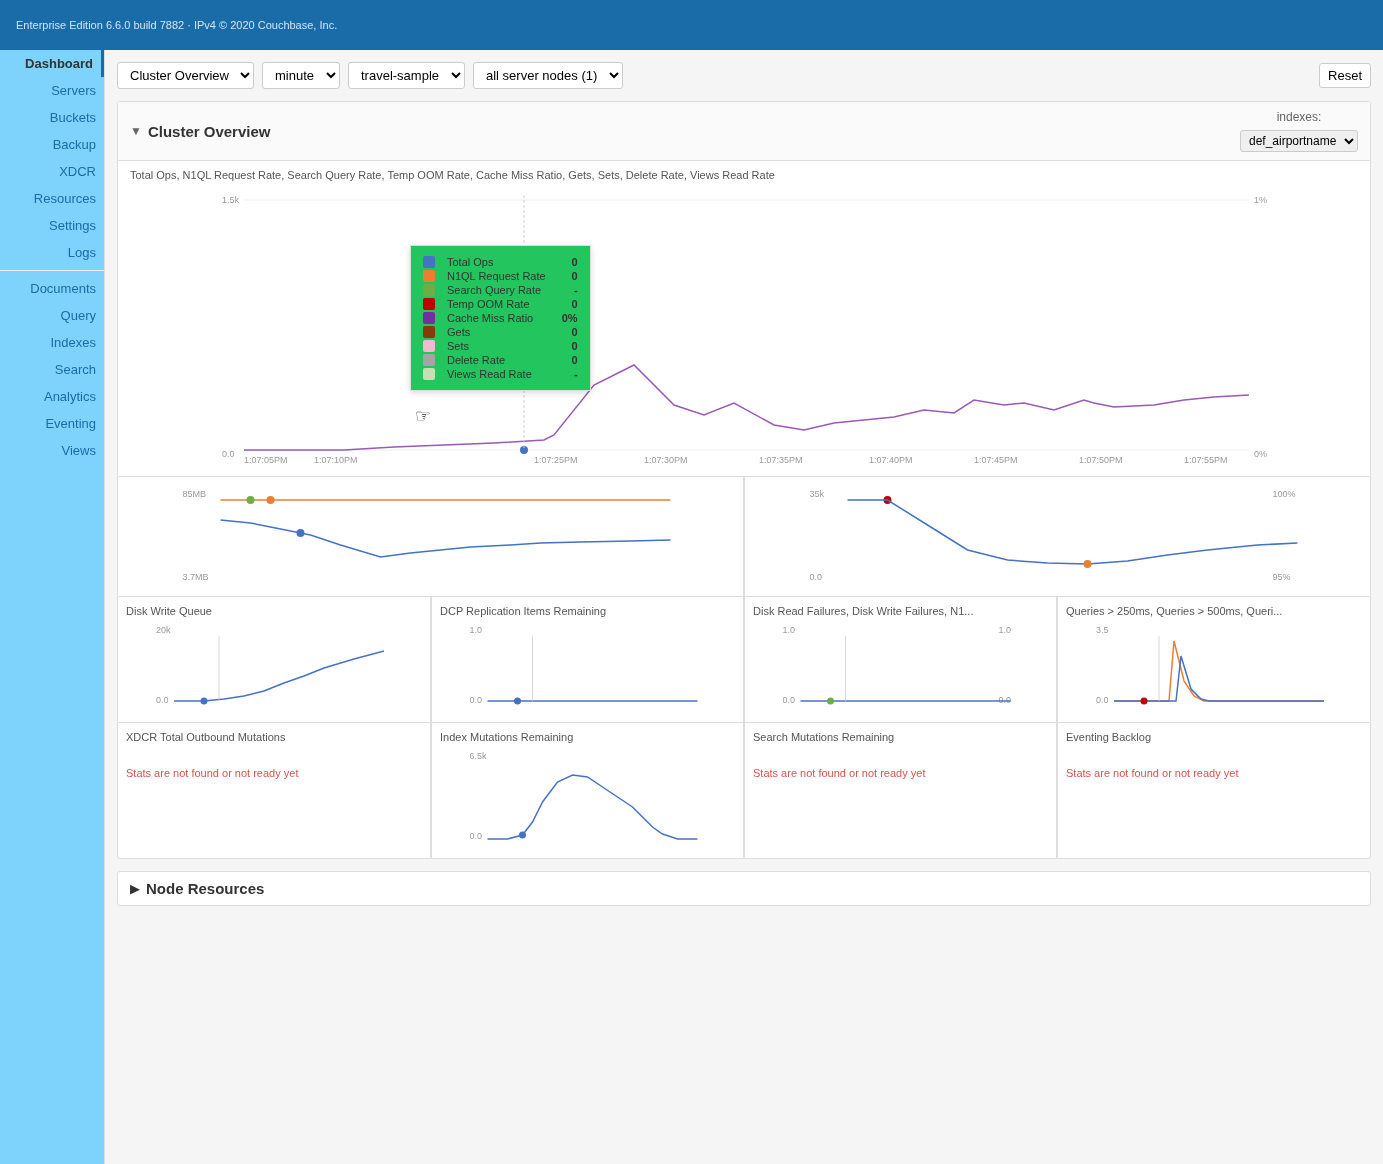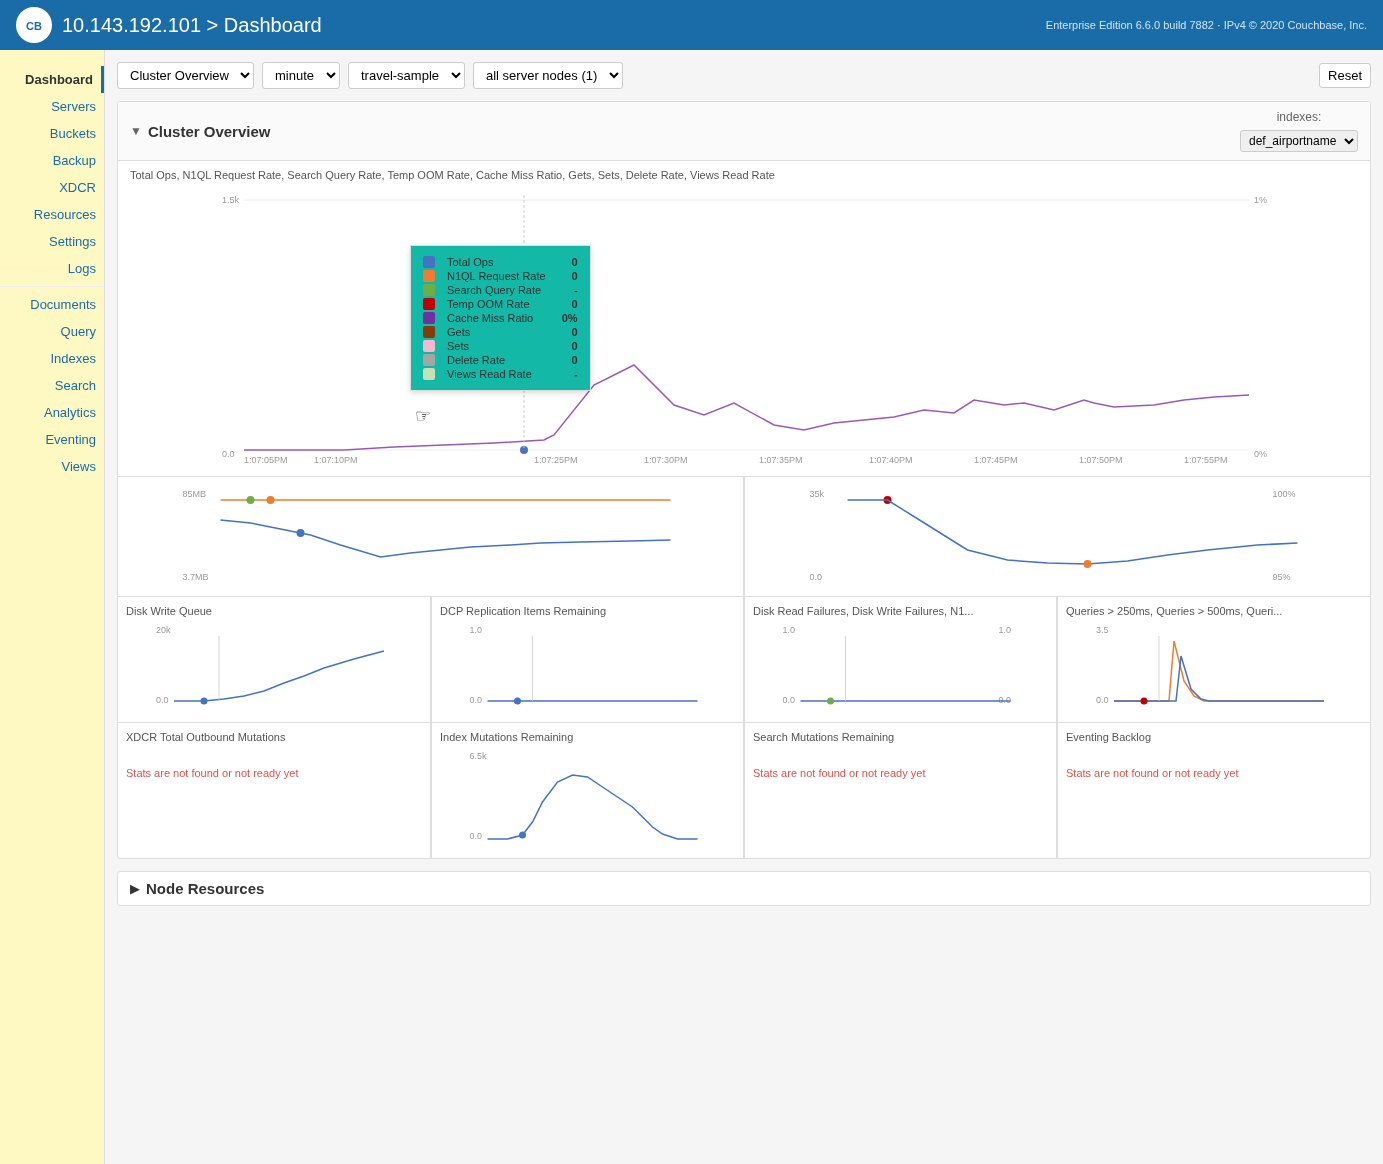--- a/index.html
+++ b/index.html
@@ -22,22 +22,22 @@
       font-weight: bold; color: #1a6ca8; font-size: 14px;
     }
     .header-title { font-size: 20px; font-weight: 300; }
     .header-right { font-size: 11px; color: #cce4f7; }
 
     
     .layout { display: flex; min-height: calc(100vh - 50px); }
 
     
     .sidebar {
-      width: 105px; background: #fef9c3; border-right: 1px solid #ddd;
-      padding: 16px 0; flex-shrink: 0;
+      width: 105px; background: #7dd3fc; border-right: 1px solid #ddd;
+      padding: 0 0; flex-shrink: 0;
     }
     .sidebar-item {
       display: block; padding: 6px 8px; text-align: right;
       color: #1a6ca8; text-decoration: none; font-size: 13px; cursor: pointer;
     }
     .sidebar-item.active { border-right: 3px solid #1a6ca8; font-weight: bold; color: #333; }
     .sidebar-divider { height: 1px; background: #eee; margin: 4px 0; }
 
     
     .main { flex: 1; padding: 12px; overflow-y: auto; }
@@ -66,21 +66,21 @@
     .indexes-select { font-size: 12px; border: 1px solid #ccc; padding: 2px 4px; border-radius: 3px; }
 
     
     .chart-container { padding: 8px 12px; }
     .chart-title { font-size: 11px; color: #555; margin-bottom: 4px; }
 
     
     .main-chart-wrap { position: relative; }
     .tooltip-box {
       position: absolute; top: 60px; left: 280px;
-      background: #14b8a6; border: 1px solid #ddd;
+      background: #22c55e; border: 1px solid #ddd;
       padding: 8px 12px; font-size: 11px; box-shadow: 0 2px 6px rgba(0,0,0,0.15);
       z-index: 10; min-width: 180px;
     }
     .tooltip-row { display: flex; align-items: center; justify-content: space-between; gap: 12px; margin: 2px 0; }
     .tooltip-color { width: 12px; height: 12px; border-radius: 2px; flex-shrink: 0; }
     .tooltip-label { flex: 1; }
     .tooltip-value { font-weight: bold; min-width: 20px; text-align: right; }
     .cursor-icon { position: absolute; top: 250px; left: 295px; font-size: 20px; }
 
     
@@ -97,29 +97,20 @@
     .node-section { background: white; border: 1px solid #ddd; border-radius: 3px; margin-bottom: 12px; }
     .node-header { display: flex; align-items: center; padding: 8px 12px; cursor: pointer; }
     .node-title { font-size: 15px; font-weight: bold; margin-left: 6px; }
 
     .chart-axis { font-size: 9px; fill: #999; }
   </style>
 </head>
 <body>
 
 <div class="header">
-  <div class="header-left">
-    <div class="header-logo">
-      <svg width="28" height="28" viewBox="0 0 28 28">
-        <circle cx="14" cy="14" r="13" fill="white"></circle>
-        <text x="14" y="19" text-anchor="middle" font-size="11" font-weight="bold" fill="#1a6ca8">CB</text>
-      </svg>
-    </div>
-    <span class="header-title">10.143.192.101 &gt; Dashboard</span>
-  </div>
   <div class="header-right">Enterprise Edition 6.6.0 build 7882 · IPv4  © 2020 Couchbase, Inc.</div>
 </div>
 
 <div class="layout">
 
   <nav class="sidebar">
     <a class="sidebar-item active">Dashboard</a>
     <a class="sidebar-item">Servers</a>
     <a class="sidebar-item">Buckets</a>
     <a class="sidebar-item">Backup</a>

